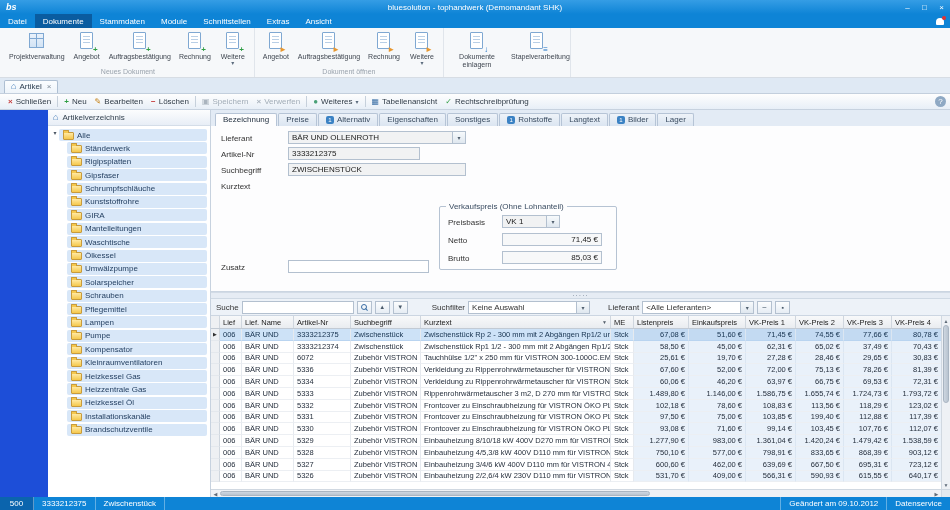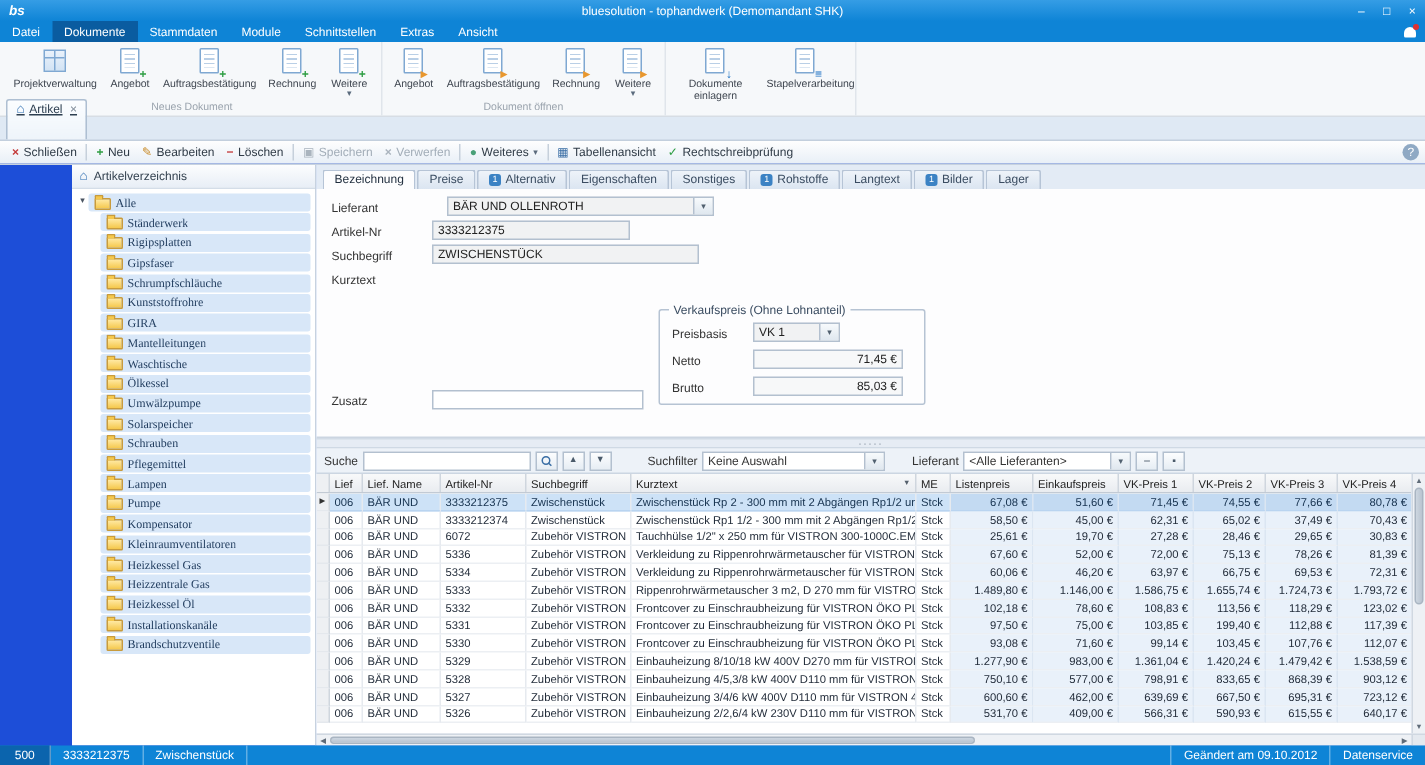--- a/index.html
+++ b/index.html
@@ -36,41 +36,41 @@
   .pg{position:absolute;left:2px;top:1px;width:13px;height:17px;background:#fff;border:1px solid #7fa8d2;border-radius:1px;}
   .pg::before{content:'';position:absolute;left:2px;top:3px;right:2px;height:9px;background:repeating-linear-gradient(#b9cfe6 0 1px,transparent 1px 3px);}
   .mk{position:absolute;right:-2px;bottom:-2px;font-size:8px;font-weight:bold;line-height:8px;}
   .mk-green{color:#2f9e44;}.mk-orange{color:#e8972e;}.mk-blue{color:#1b6fc2;}
   .gridbox{position:absolute;left:1px;top:2px;width:15px;height:15px;border:1px solid #7fa8d2;background:linear-gradient(#eaf2fb,#d2e3f4);}
   .gridbox::before{content:'';position:absolute;left:0;right:0;top:4px;height:1px;background:#7fa8d2;}
   .gridbox::after{content:'';position:absolute;top:0;bottom:0;left:6px;width:1px;background:#7fa8d2;}
 
   
   .tabstrip{height:16px;background:#dfe9f4;border-bottom:1px solid #c3cfdd;display:flex;align-items:flex-end;padding:2px 4px 0;flex:none;}
-  .doc-tab{display:flex;align-items:flex-start;gap:3px;background:linear-gradient(#fbfdff,#eef4fa);border:1px solid #aebfd2;border-bottom:none;border-radius:2px 2px 0 0;padding:1px 6px 16px;color:#2c3e50;text-decoration:underline;}
+  .doc-tab{display:flex;align-items:flex-start;gap:3px;background:linear-gradient(#fbfdff,#eef4fa);border:1px solid #aebfd2;border-bottom:none;border-radius:2px 2px 0 0;padding:1px 6px 2px;color:#2c3e50;}
   .home-glyph::before{content:'⌂';color:#2b6cb0;font-size:9px;line-height:8px;}
   .tab-close{color:#7b8794;margin-left:2px;}
 
   
   .toolbar{height:16px;background:linear-gradient(#fefefe,#e8eff7);border-bottom:1px solid #c7d2df;display:flex;align-items:center;padding:0 4px;flex:none;}
   .toolbar-items{display:flex;align-items:center;}
   .tool{display:flex;align-items:center;gap:3px;padding:0 4px;height:14px;color:#2f3b47;}
   .tool.disabled{color:#a2adb8;}
   .tico{font-size:8px;font-weight:bold;line-height:9px;}
   .tarrow{font-size:6px;color:#5b6b7d;}
   .tsep{width:1px;height:11px;background:#c6d0db;margin:0 2px;}
   .toolbar-help{margin-left:auto;width:11px;height:11px;border-radius:50%;background:#8fa9c4;color:#fff;display:flex;align-items:center;justify-content:center;}
   .toolbar-help::before{content:'?';font-size:8px;}
 
   
   .main{flex:1;display:flex;min-height:0;padding-left:48px;}
   .sidebar{width:163px;background:#fff;border-right:1px solid #c7d2df;display:flex;flex-direction:column;flex:none;}
   .sidebar-header{height:16px;background:linear-gradient(#fcfdfe,#e8eef6);border-bottom:1px solid #d4dde8;display:flex;align-items:center;gap:4px;padding:0 5px;color:#33414f;flex:none;}
   .tree{flex:1;padding:3px 3px 0;overflow:hidden;}
-  .tree-row{display:flex;align-items:flex-start;height:12px;margin-bottom:1.4px;font-family:Liberation Serif, serif;}
+  .tree-row{display:flex;align-items:flex-start;height:12px;margin-bottom:1.4px;}
   .tree-row.child{margin-left:16px;}
   .expander{width:8px;text-align:center;color:#4a5562;font-size:6px;flex:none;}
   .pill{display:flex;align-items:center;gap:3px;background:#d8e7f8;border-radius:2px;padding:0 4px;height:12px;flex:1;color:#1e3a5c;overflow:hidden;}
   .tree-label{white-space:nowrap;overflow:hidden;}
   .folder{width:11px;height:8px;background:linear-gradient(#ffe9a3,#f5c84c);border:1px solid #c89b3c;border-radius:1px;position:relative;flex:none;margin-top:1px;}
   .folder::before{content:'';position:absolute;left:-1px;top:-3px;width:4px;height:2px;background:#f5c84c;border:1px solid #c89b3c;border-bottom:none;border-radius:1px 1px 0 0;}
 
   .content{flex:1;display:flex;flex-direction:column;min-width:0;background:#eef3f9;}
 
   
@@ -513,21 +513,21 @@
             <span class="badge">1</span>
             <span>Bilder</span>
           </div>
           <div class="dtab">
             <span>Lager</span>
           </div>
         </div>
 
       <div class="form-panel">
         <span class="flabel" style="top:8px">Lieferant</span>
-        <div class="ffield combo" style="left:87px;top:5px;width:178px">
+        <div class="ffield combo" style="left:77px;top:5px;width:178px">
           <span>BÄR UND OLLENROTH</span>
           <span class="combo-arrow arrow-glyph"></span>
         </div>
 
         <span class="flabel" style="top:24px">Artikel-Nr</span>
         <div class="ffield" style="left:77px;top:21px;width:132px">
           <span>3333212375</span>
         </div>
 
         <span class="flabel" style="top:40px">Suchbegriff</span>

